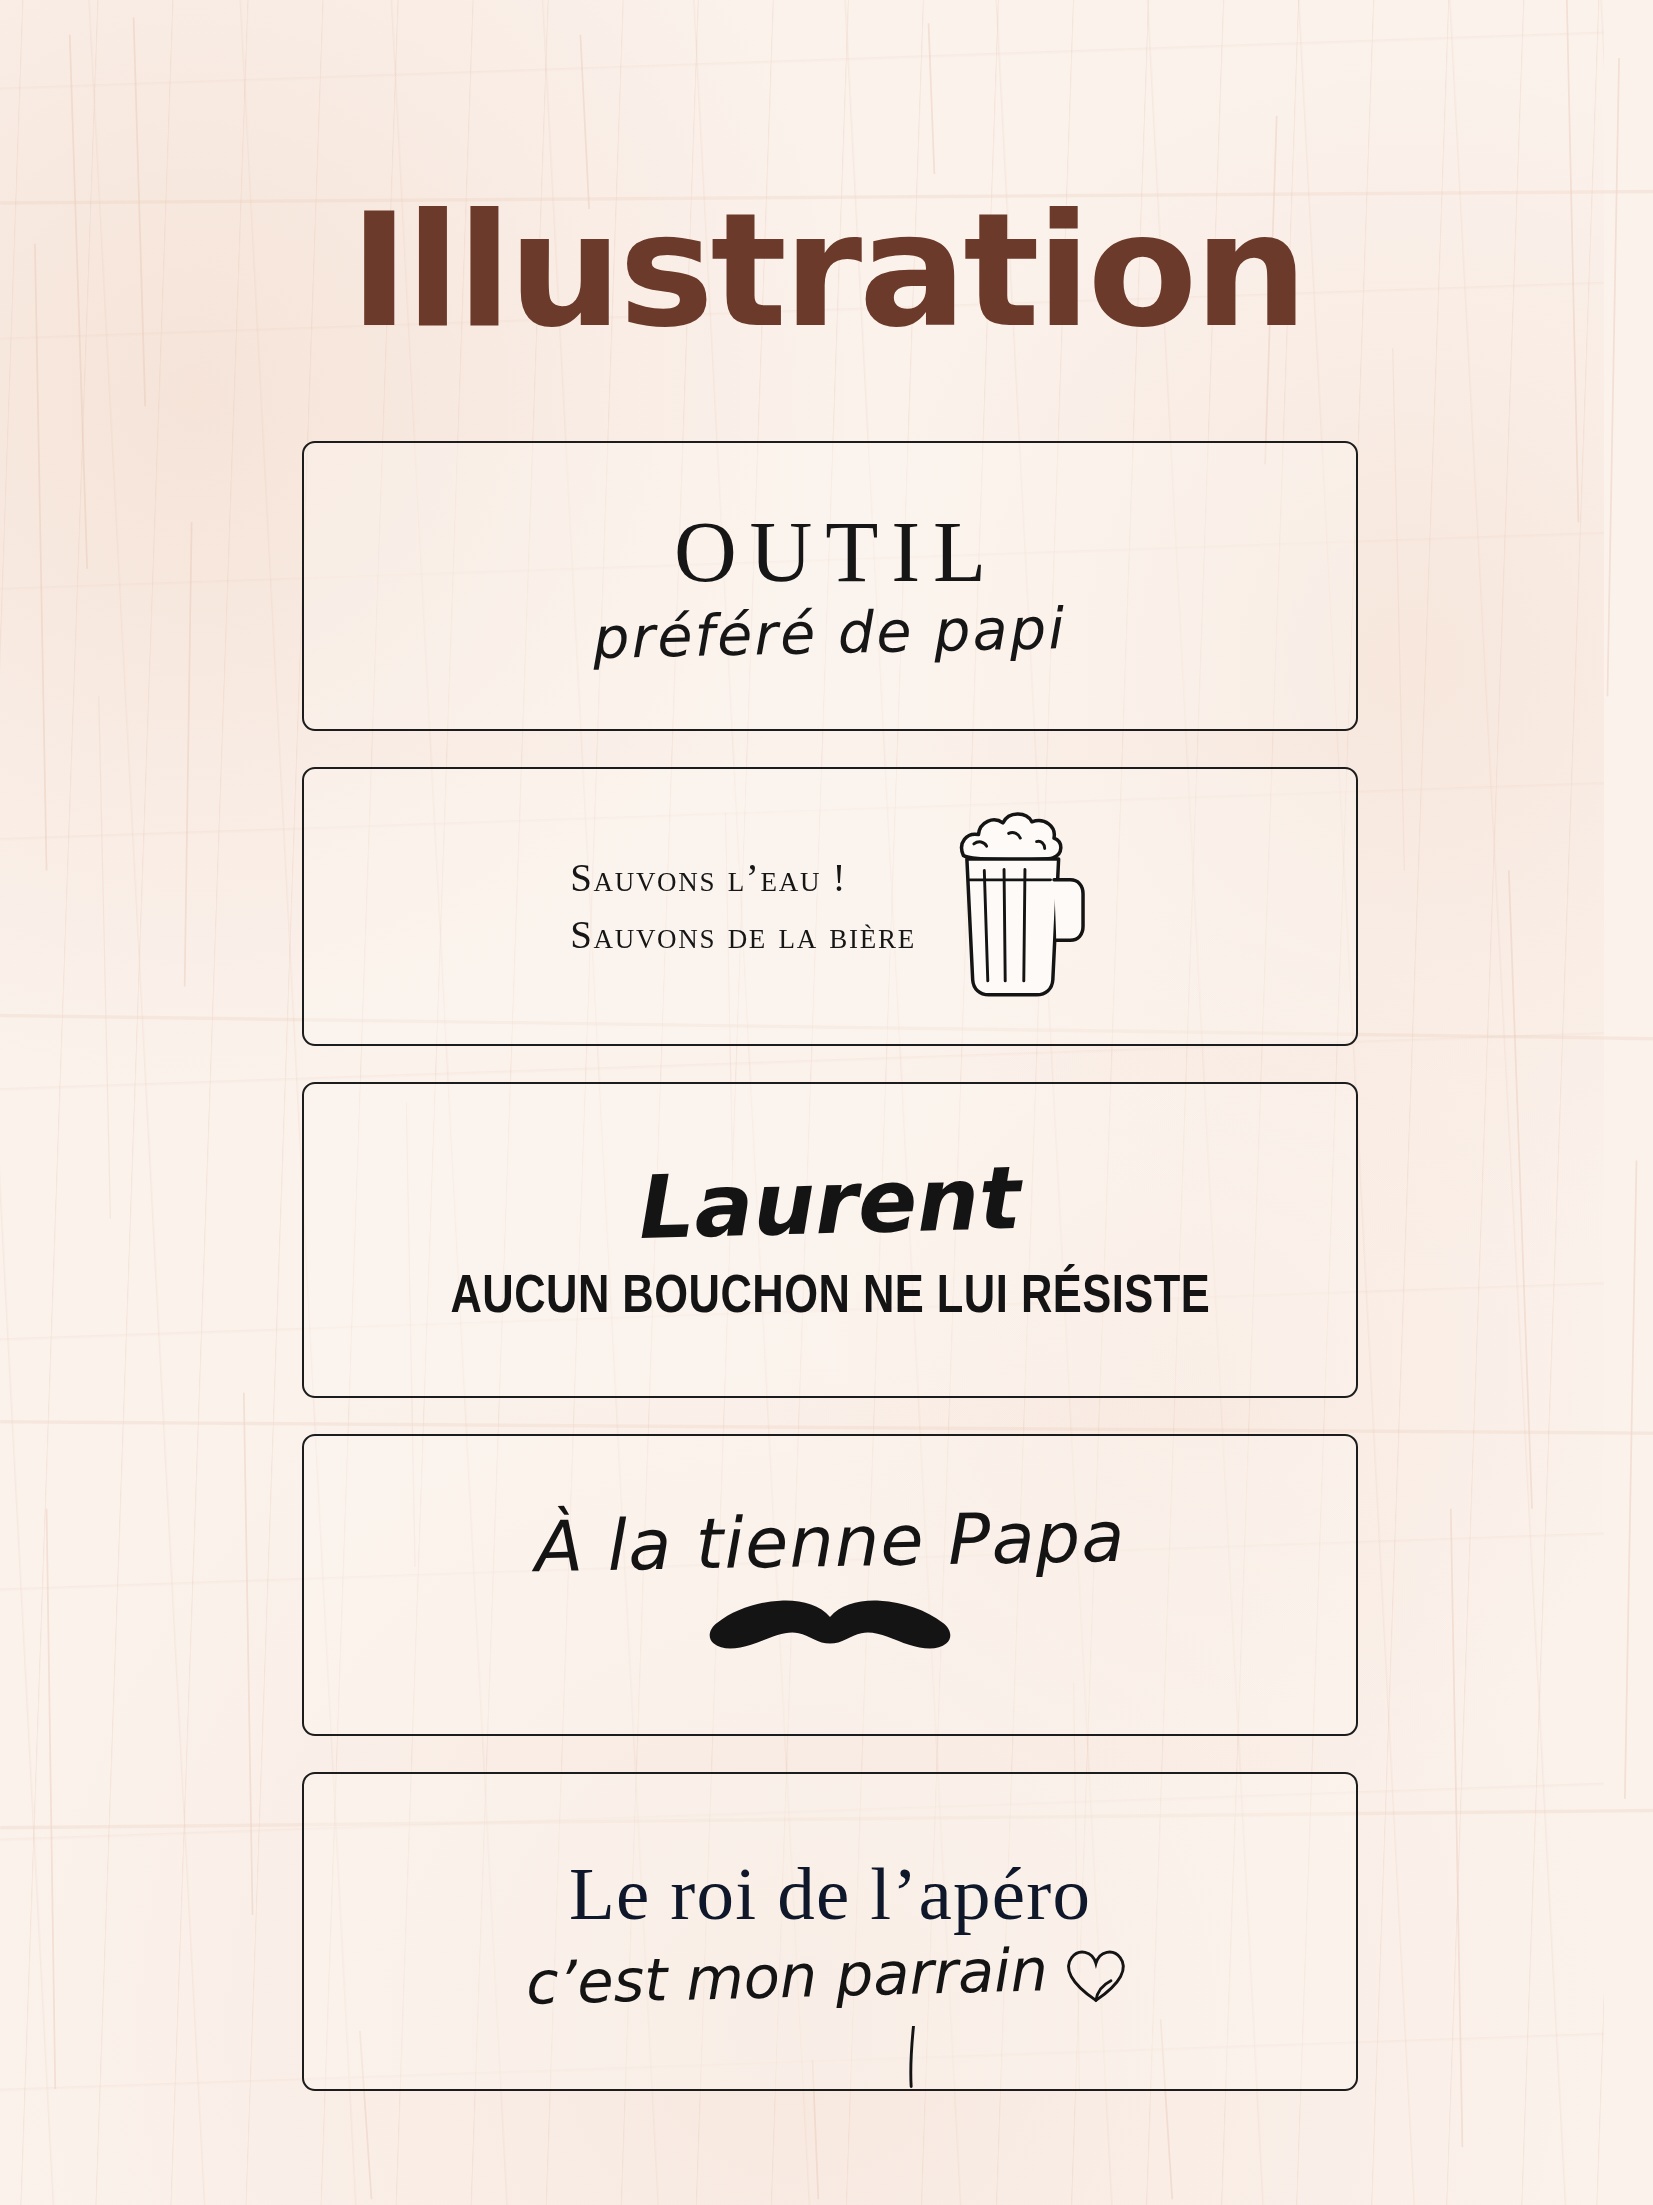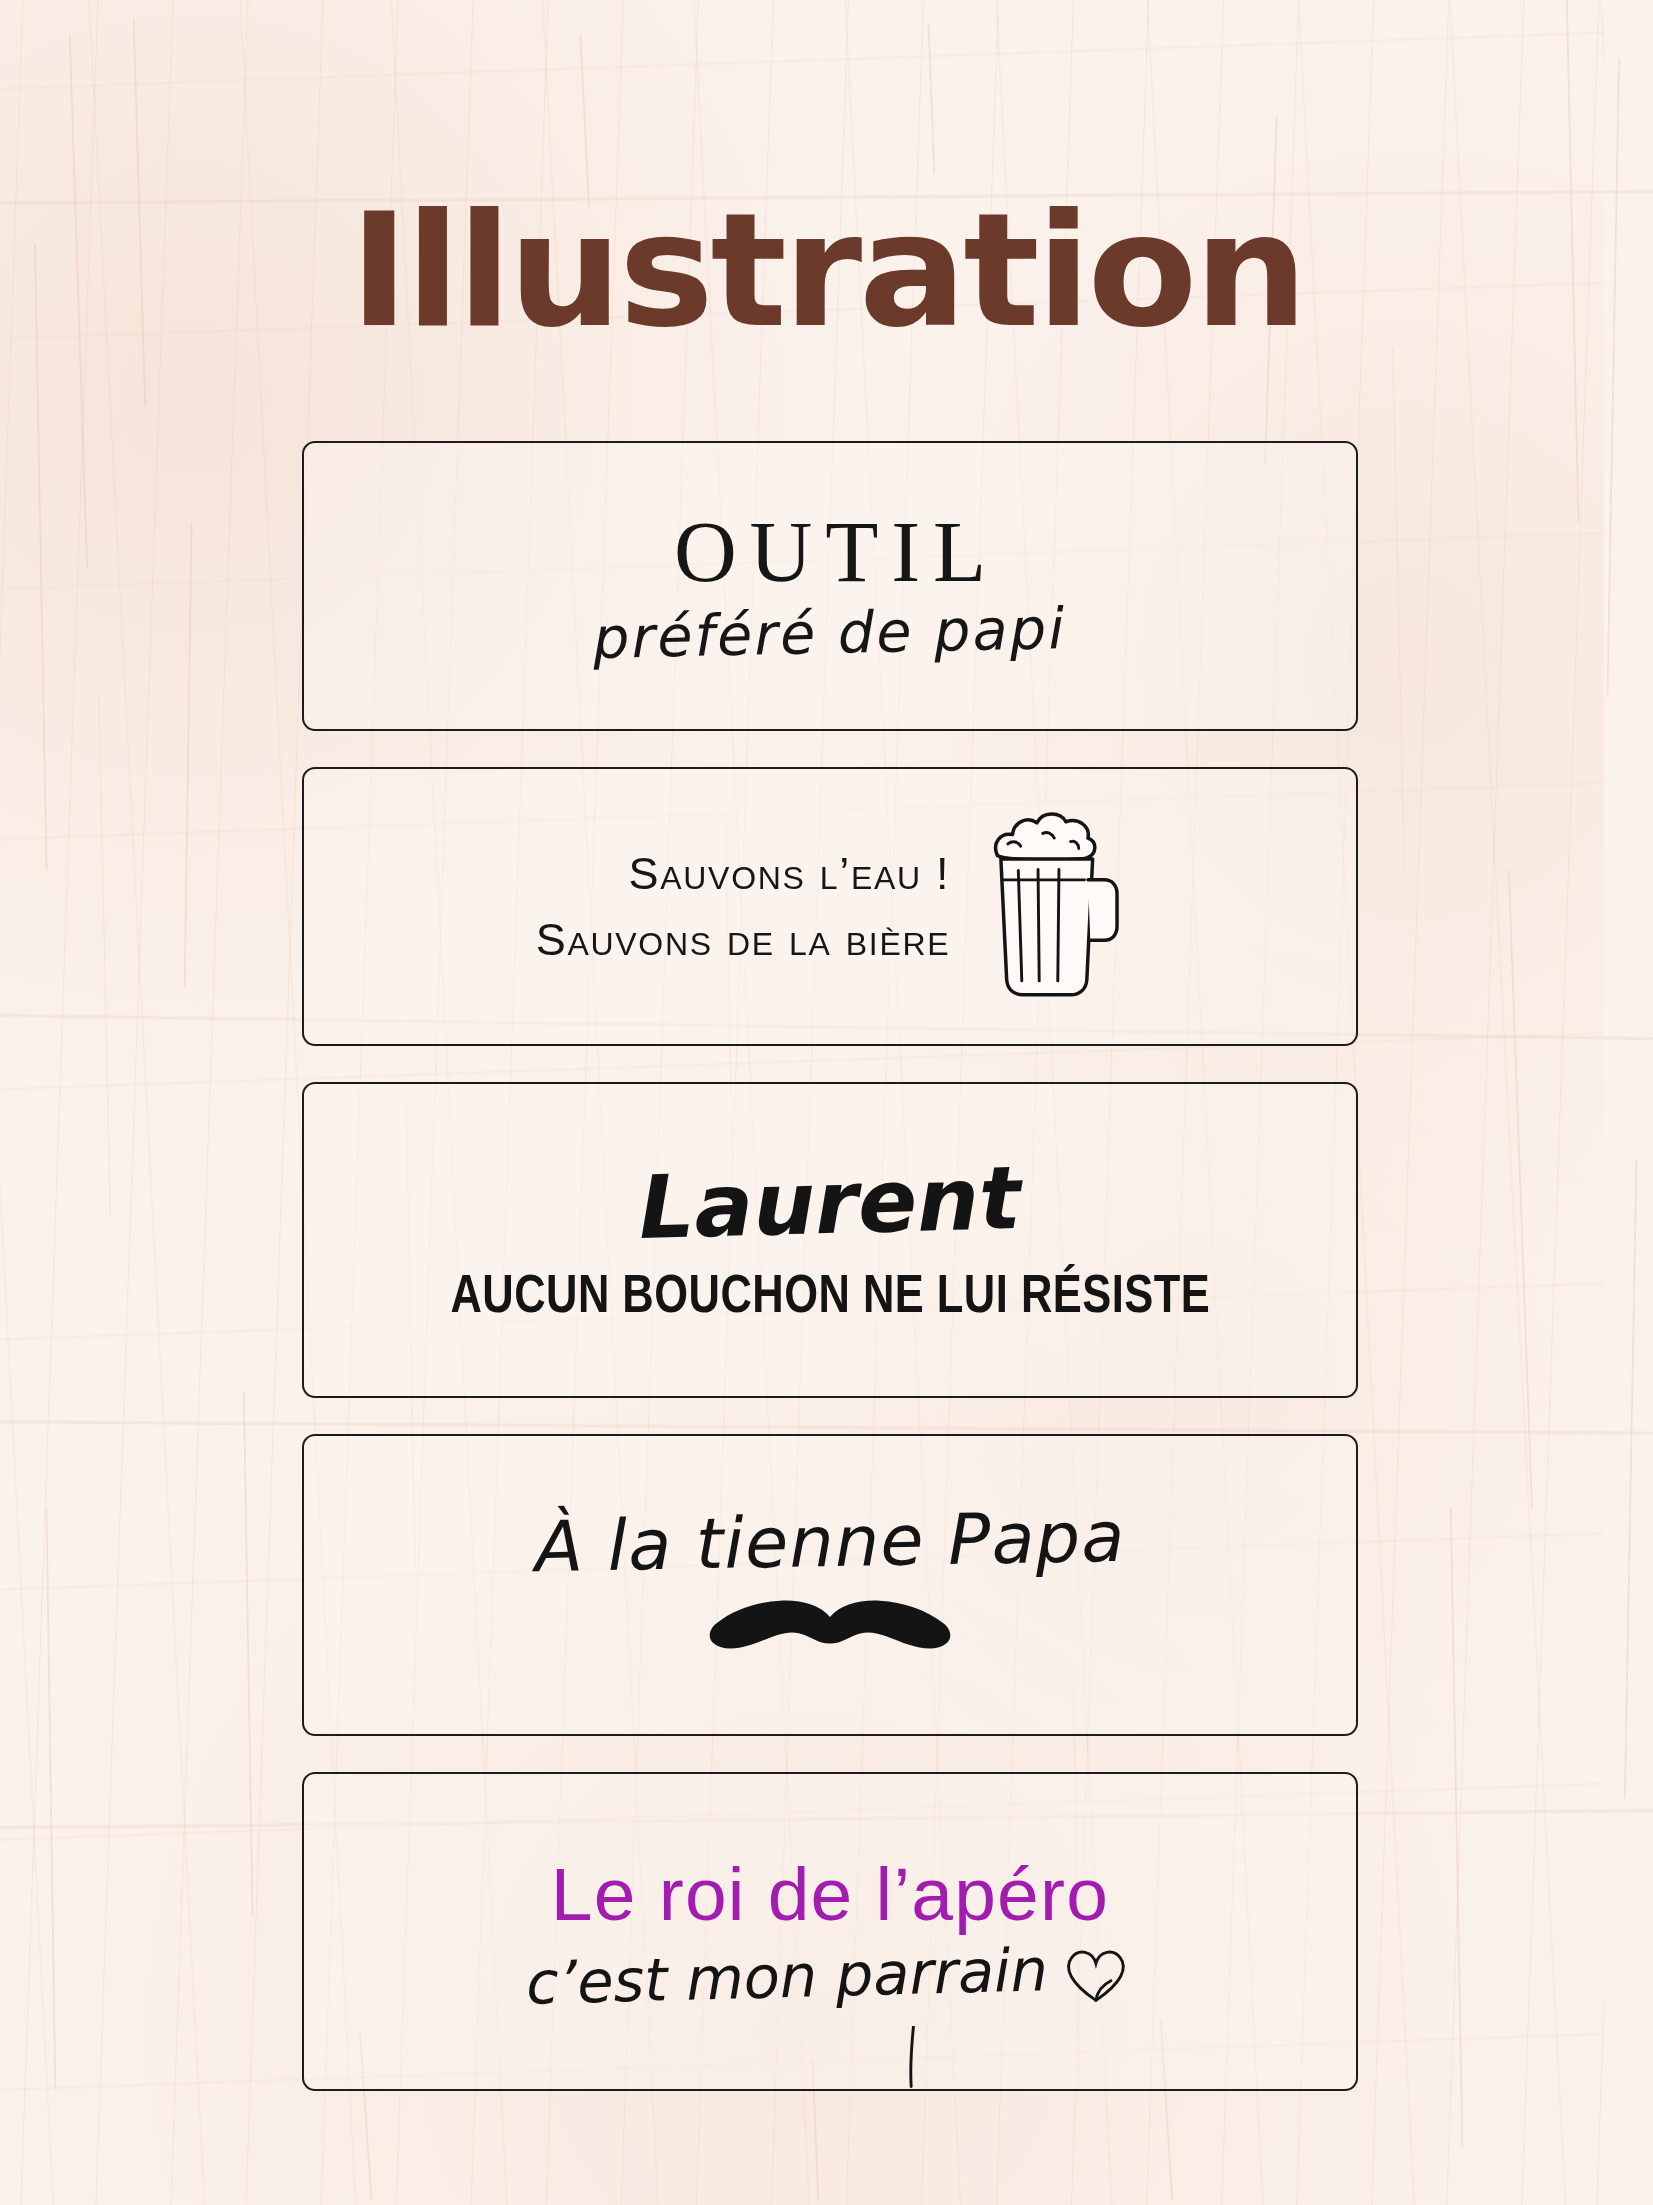--- a/index.html
+++ b/index.html
@@ -123,26 +123,26 @@
 
   
   .card-2-inner {
     display: flex;
     align-items: center;
     justify-content: center;
     width: 100%;
     gap: 23px;
   }
   .beer-text {
-    font-family: Liberation Sans, sans-serif;
-    font-size: 45px;
+    font-family: Liberation Serif, serif;
+    font-size: 39px;
     letter-spacing: 1.7px;
     color: #161616;
     line-height: 1.45;
-    text-align: right;
+    text-align: left;
   }
   .beer-text .sc { font-variant: small-caps; }
   .beer-icon { flex: 0 0 auto; }
 
   
   .line-laurent {
     font-family: "DejaVu Sans", sans-serif;
     font-style: italic;
     font-weight: 700;
     font-size: 87px;
@@ -166,23 +166,23 @@
     font-style: italic;
     font-size: 70px;
     color: #141414;
     letter-spacing: 1.2px;
     transform: rotate(-1deg);
   }
   .moustache { margin-top: 14px; }
 
   
   .line-roi {
-    font-family: Liberation Sans, sans-serif;
+    font-family: Liberation Serif, serif;
     font-size: 75px;
-    color: #a21caf;
+    color: #0f172a;
     letter-spacing: 1.2px;
   }
   .line-parrain-row {
     display: flex;
     align-items: center;
     justify-content: center;
     gap: 10.4px;
     margin-top: 3.5px;
   }
   .line-parrain {

